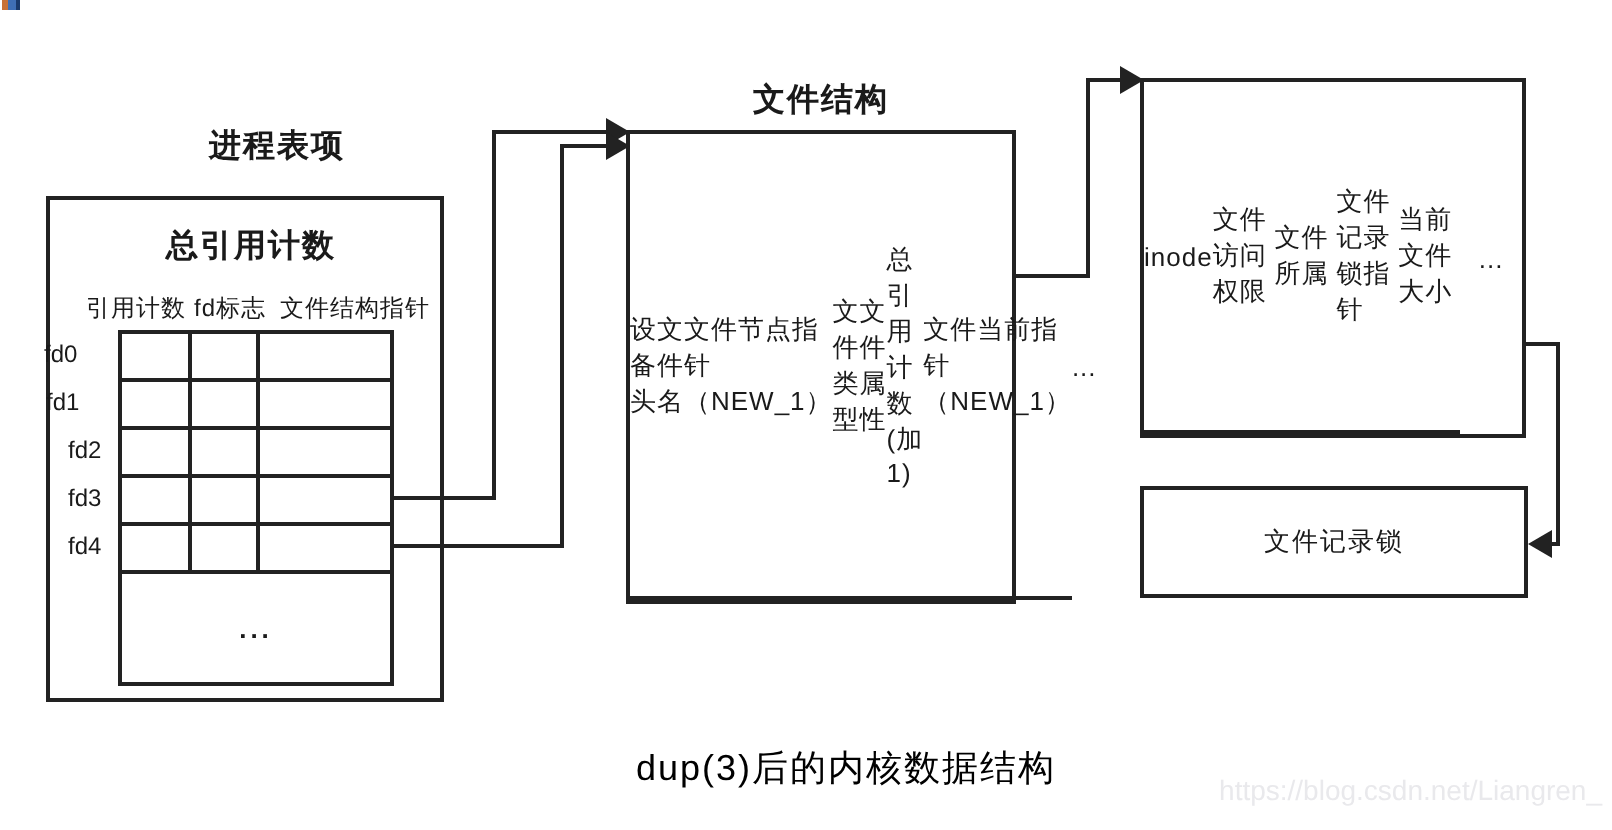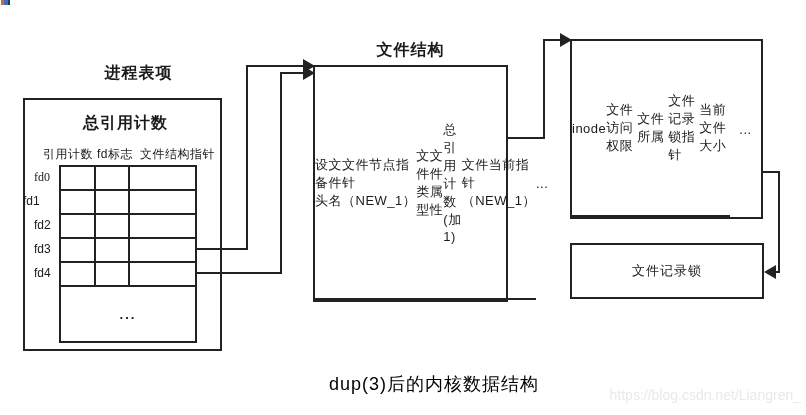--- a/index.html
+++ b/index.html
@@ -48,21 +48,21 @@
   <div class="abs sec-title" style="left:39px;top:63px;width:199px;">进程表项</div>
 
   <div class="box" style="left:23px;top:98px;width:199px;height:253px;"></div>
 
   <div class="abs sec-title" style="left:26px;top:113px;width:199px;">总引用计数</div>
 
   <div class="abs hdr" style="left:43px;top:146px;">引用计数</div>
   <div class="abs hdr" style="left:97px;top:146px;">fd标志</div>
   <div class="abs hdr" style="left:140px;top:146px;">文件结构指针</div>
 
-  <div class="abs fdlabel" style="left:34px;top:165px;font-family:Liberation Serif, serif;">fd0</div>
+  <div class="abs fdlabel" style="left:22px;top:165px;">fd0</div>
   <div class="abs fdlabel" style="left:23px;top:189px;">fd1</div>
   <div class="abs fdlabel" style="left:34px;top:213px;">fd2</div>
   <div class="abs fdlabel" style="left:34px;top:237px;">fd3</div>
   <div class="abs fdlabel" style="left:34px;top:261px;">fd4</div>
 
   <div class="fd-table">
     <div class="fd-cell c1"></div>
     <div class="fd-cell c2"></div>
     <div class="fd-cell c3"></div>
     <div class="fd-cell c1"></div>
@@ -118,17 +118,17 @@
   <div class="line" style="left:508px;top:137px;width:37px;height:2px;"></div>
   <div class="line" style="left:543px;top:39px;width:2px;height:100px;"></div>
   <div class="line" style="left:543px;top:39px;width:18px;height:2px;"></div>
   <div class="arrow-r" style="left:560px;top:33px;"></div>
 
   <div class="line" style="left:763px;top:171px;width:17px;height:2px;"></div>
   <div class="line" style="left:778px;top:171px;width:2px;height:102px;"></div>
   <div class="line" style="left:775px;top:271px;width:5px;height:2px;"></div>
   <div class="arrow-l" style="left:764px;top:265px;"></div>
 
-  <div class="abs caption" style="left:134px;top:372px;width:600px;">dup(3)后的内核数据结构</div>
+  <div class="abs caption" style="left:123px;top:372px;width:600px;">dup(3)后的内核数据结构</div>
 
   <div class="abs watermark" style="left:563px;top:387px;width:238px;">https://blog.csdn.net/Liangren_</div>
 
 </div>
 
 </body></html>

